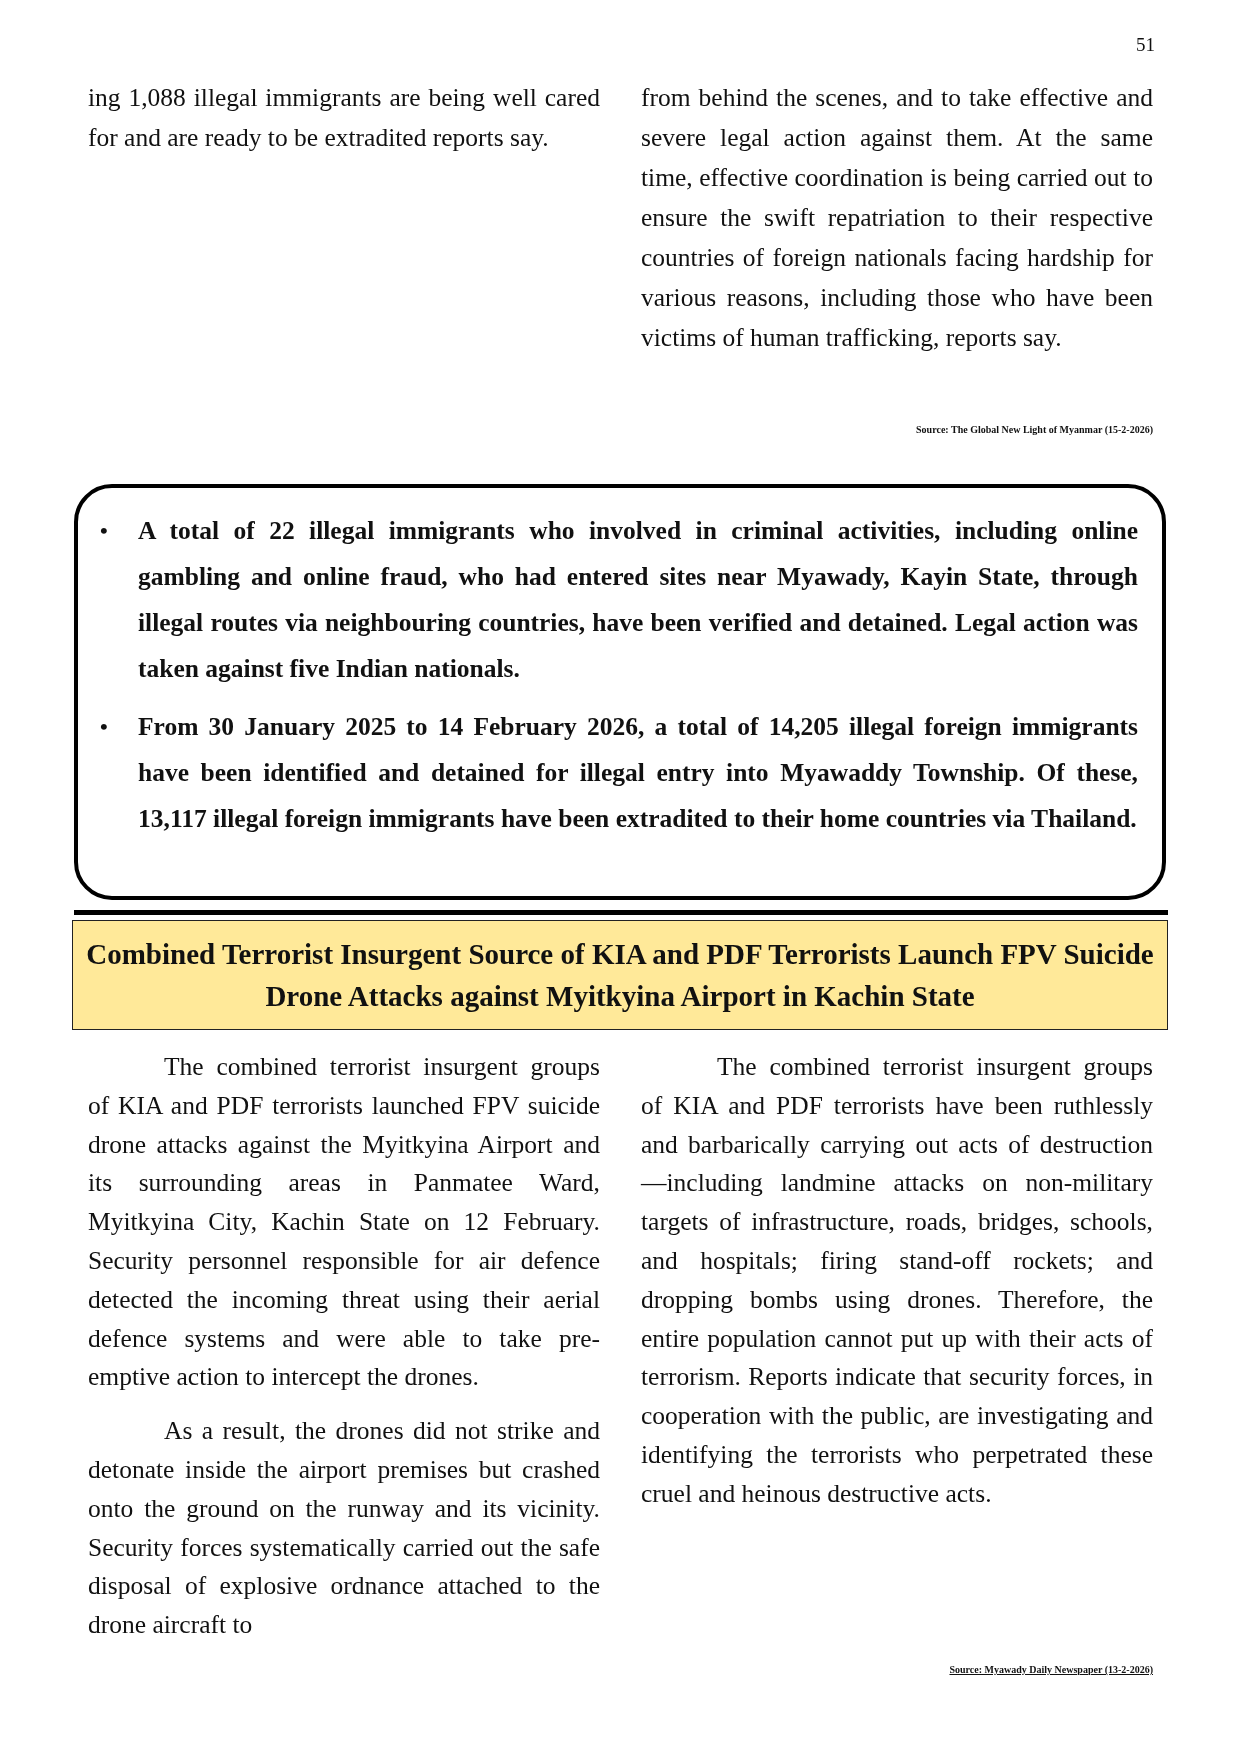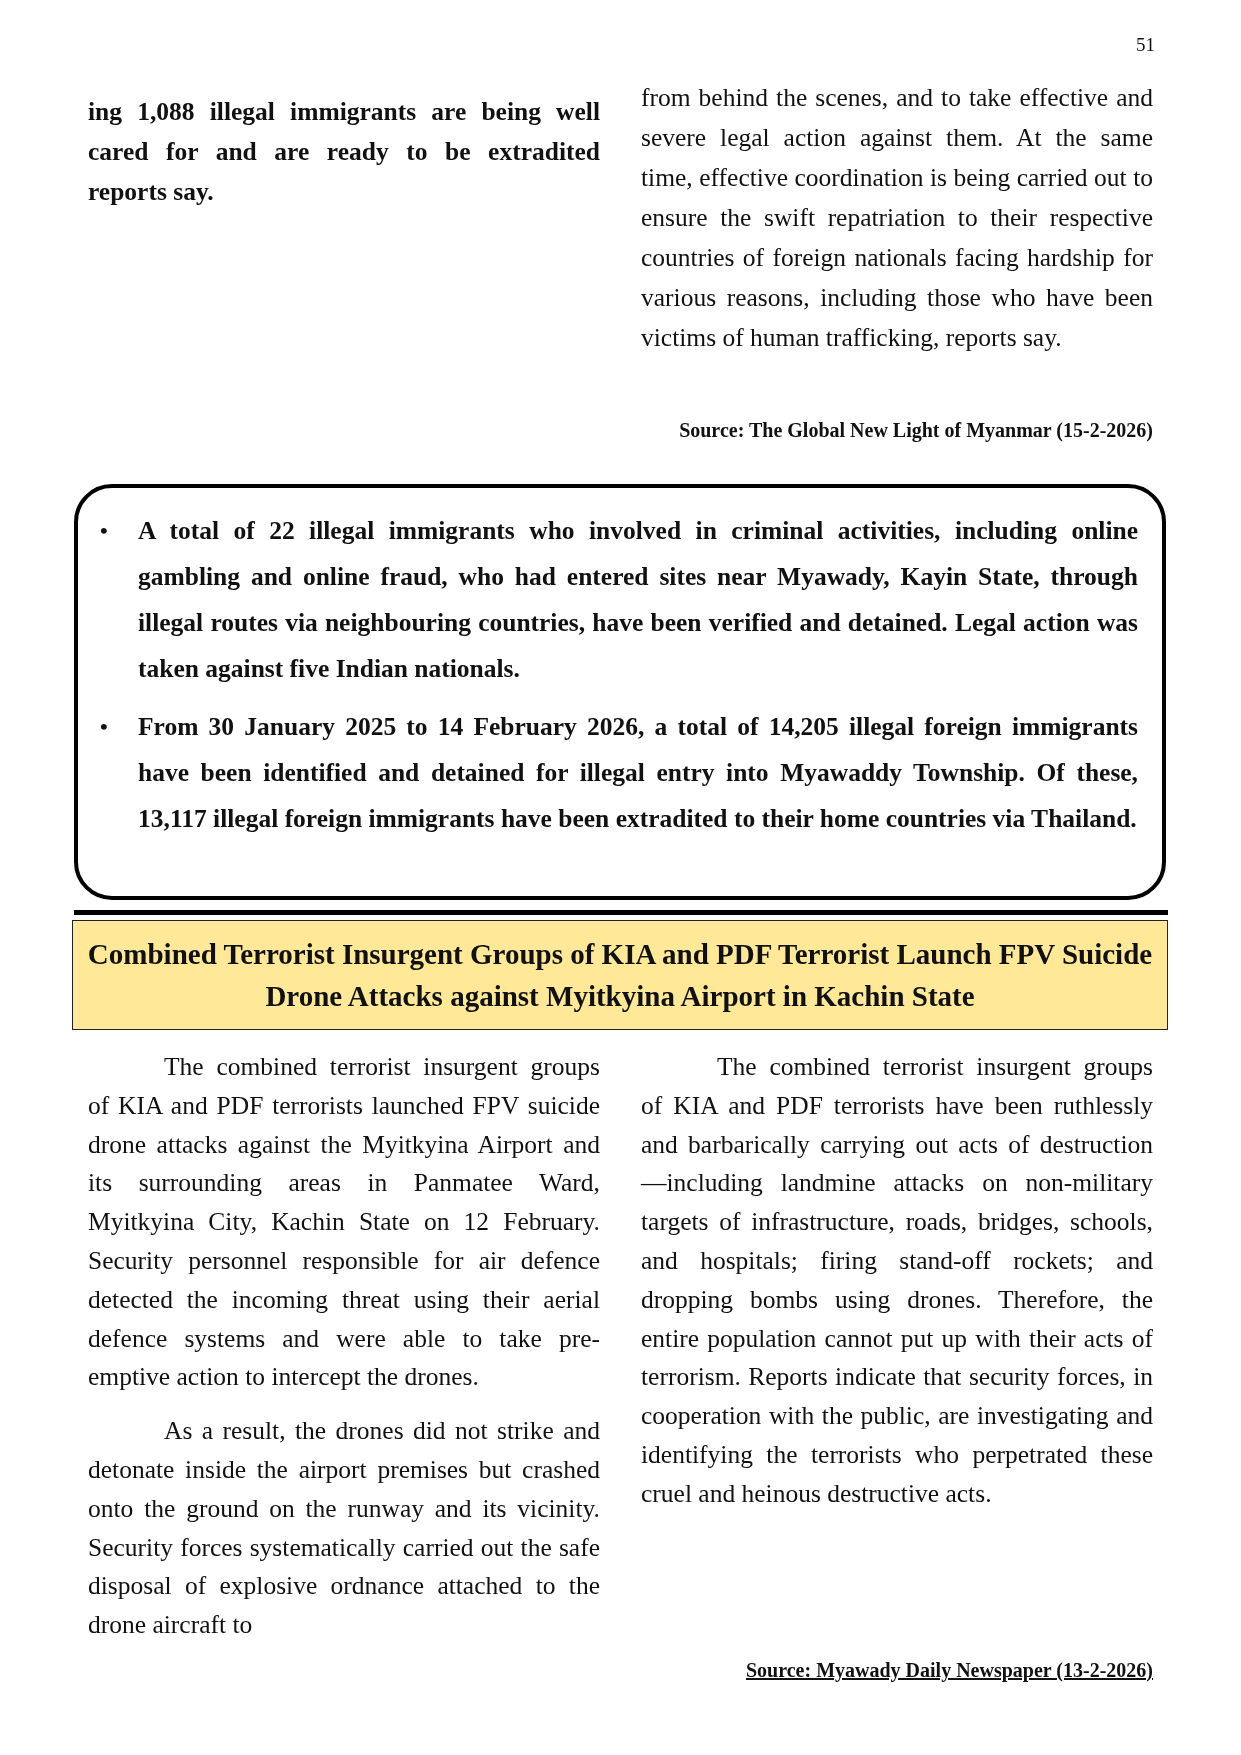--- a/index.html
+++ b/index.html
@@ -3,23 +3,23 @@
 <meta charset="utf-8">
 <style>
   html, body { margin: 0; padding: 0; background: #ffffff; }
   body { width: 1241px; height: 1755px; position: relative; overflow: hidden;
          font-family: "Liberation Serif", "DejaVu Serif", serif; color: #111; }
   .page-number { position: absolute; top: 34px; right: 86px; font-weight: normal; font-size: 19px; }
   .col { position: absolute; font-size: 25.5px; line-height: 40px; text-align: justify; hyphens: none; }
   .col p { margin: 0 0 12px 0; }
   .indent { text-indent: 38px; }
   .indent-lg { text-indent: 76px; }
-  .top-left { left: 88px; top: 92px; width: 512px; font-weight: bold; }
+  .top-left { left: 88px; top: 78px; width: 512px; }
   .top-right { left: 641px; top: 78px; width: 512px; font-family: Liberation Serif, serif; }
-  .source { font-weight: bold; font-size: 20px; text-align: left; line-height: 20px; }
+  .source { font-weight: bold; font-size: 10px; text-align: left; line-height: 20px; }
   .source-1 { position: absolute; right: 88px; top: 420px; }
   .source-2 { position: absolute; right: 88px; top: 1660px; text-decoration: underline; }
 
   .highlight-box { position: absolute; left: 74px; top: 484px; width: 1092px; height: 416px;
                    border: 4px solid #000; border-radius: 38px; box-sizing: border-box;
                    padding: 20px 24px 0 22px; }
   .highlight-box ul { margin: 0; padding: 0; list-style: none; }
   .highlight-box li { position: relative; padding-left: 38px; font-weight: bold; font-size: 25.5px;
                       line-height: 46px; text-align: justify; margin-bottom: 12px; }
   .highlight-box .bullet { position: absolute; left: 0; top: 0; font-size: 22px; }
@@ -58,21 +58,21 @@
     <li>
       <span class="bullet">•</span>
       <span>From 30 January 2025 to 14 February 2026, a total of 14,205 illegal foreign immigrants have been identified and detained for illegal entry into Myawaddy Township. Of these, 13,117 illegal foreign immigrants have been extradited to their home countries via Thailand.</span>
     </li>
   </ul>
 </div>
 
 <div class="divider"></div>
 
 <div class="headline-box">
-  <h2>Combined Terrorist Insurgent Groups of KIA and PDF Terrorist Launch FPV Suicide Drone Attacks against Myitkyina Airport in Kachin State</h2>
+  <h2>Combined Terrorist Insurgent Source of KIA and PDF Terrorists Launch FPV Suicide Drone Attacks against Myitkyina Airport in Kachin State</h2>
 </div>
 
 <div class="col bottom-left line39">
   <p class="indent-lg">The combined terrorist insurgent groups of KIA and PDF terrorists launched FPV suicide drone attacks against the Myitkyina Airport and its surrounding areas in Panmatee Ward, Myitkyina City, Kachin State on 12 February. Security personnel responsible for air defence detected the incoming threat using their aerial defence systems and were able to take pre-emptive action to intercept the drones.</p>
   <p class="indent-lg">As a result, the drones did not strike and detonate inside the airport premises but crashed onto the ground on the runway and its vicinity. Security forces systematically carried out the safe disposal of explosive ordnance attached to the drone aircraft to</p>
 </div>
 <div class="col bottom-right line39">
   <p class="indent-lg">The combined terrorist insurgent groups of KIA and PDF terrorists have been ruthlessly and barbarically carrying out acts of destruction—including landmine attacks on non-military targets of infrastructure, roads, bridges, schools, and hospitals; firing stand-off rockets; and dropping bombs using drones. Therefore, the entire population cannot put up with their acts of terrorism. Reports indicate that security forces, in cooperation with the public, are investigating and identifying the terrorists who perpetrated these cruel and heinous destructive acts.</p>
 </div>
 <div class="source source-2">Source: Myawady Daily Newspaper (13-2-2026)</div>

